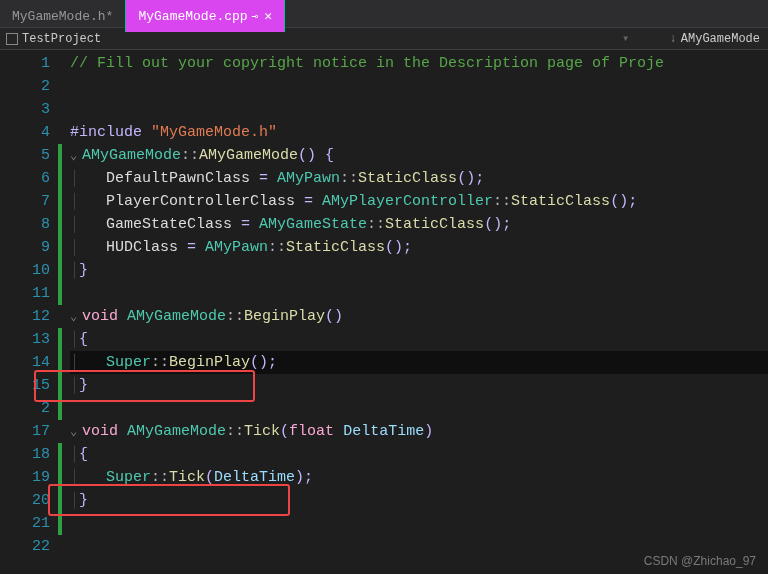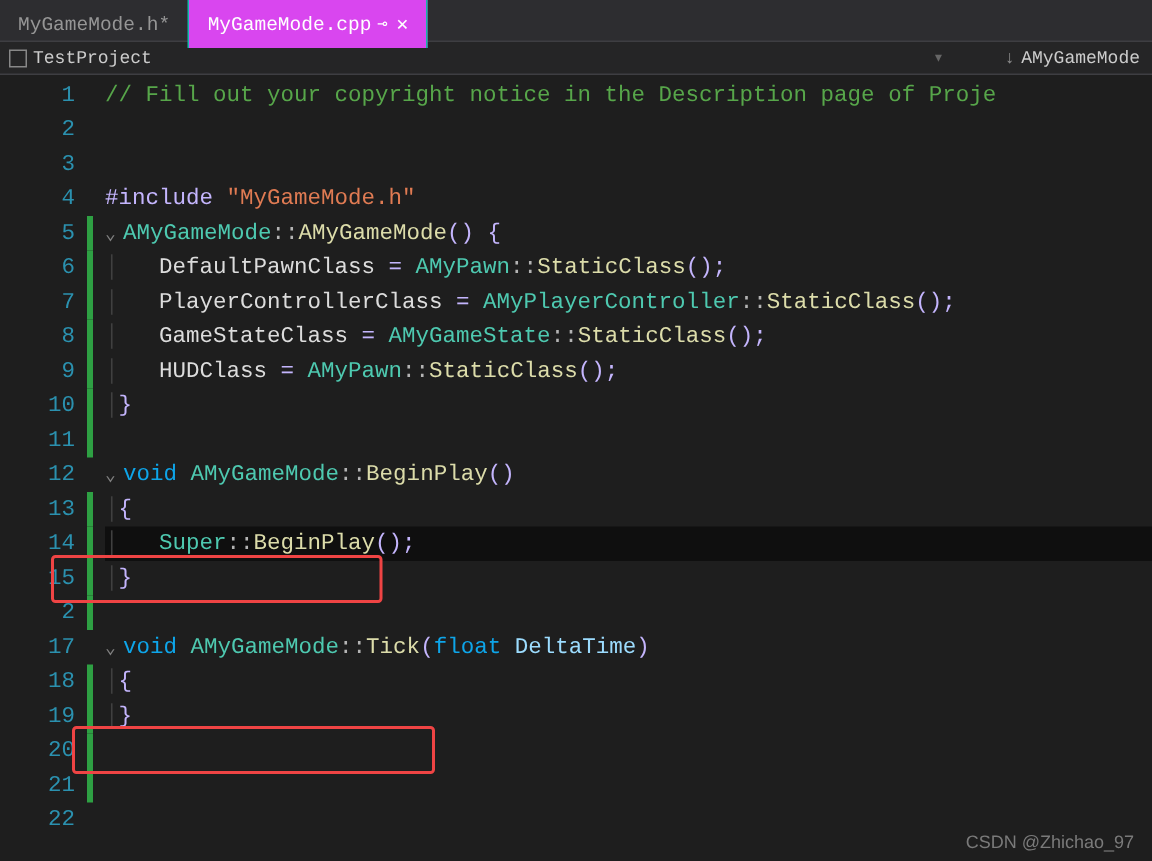--- a/index.html
+++ b/index.html
@@ -17,21 +17,21 @@
 .code-area { display:flex; height:calc(100% - 50px); position:relative; }
 .gutter { width:58px; text-align:right; padding-right:8px; font-size:15px; color:#2b91af; background:#1e1e1e; padding-top:2px; }
 .gutter div { height:23px; line-height:23px; }
 .marker-col { width:8px; background:#1e1e1e; padding-top:2px; }
 .marker-col div { height:23px; position:relative; }
 .green-bar { position:absolute; left:0; width:4px; height:100%; background:#2ea043; }
 .code { flex:1; font-size:15px; padding-top:2px; padding-left:4px; }
 .line { height:23px; line-height:23px; white-space:pre; position:relative; }
 .line.current { background:#0f0f0f; }
 .c-comment { color:#57a64a;text-align:center; }
-.c-keyword { color:#0ea5e9; }
+.c-keyword { color:#f9a8d4; }
 .c-type { color:#4ec9b0; }
 .c-method { color:#dcdcaa; }
 .c-punct { color:#c4b5fd; }
 .c-string { color:#e07b53; }
 .c-param { color:#9cdcfe; }
 .c-scope { color:#b4b4b4; }
 .c-white { color:#dcdcdc; }
 .fold { color:#808080; font-size:12px; display:inline-block; width:12px; }
 .guide { color:#404040; }
 .redbox { position:absolute; border:2px solid #ef4444; border-radius:3px; pointer-events:none; }
@@ -155,20 +155,21 @@
     <div class="line"><span class="guide">│   </span><span class="c-white">HUDClass</span><span class="c-punct"> = </span><span class="c-type">AMyPawn</span><span class="c-scope">::</span><span class="c-method">StaticClass</span><span class="c-punct">();</span></div>
     <div class="line"><span class="guide">│</span><span class="c-punct">}</span></div>
     <div class="line"></div>
     <div class="line"><span class="fold">⌄</span><span class="c-keyword">void</span><span> </span><span class="c-type">AMyGameMode</span><span class="c-scope">::</span><span class="c-method">BeginPlay</span><span class="c-punct">()</span></div>
     <div class="line"><span class="guide">│</span><span class="c-punct">{</span></div>
     <div class="line current"><span class="guide">│   </span><span class="c-type">Super</span><span class="c-scope">::</span><span class="c-method">BeginPlay</span><span class="c-punct">();</span></div>
     <div class="line"><span class="guide">│</span><span class="c-punct">}</span></div>
     <div class="line"></div>
     <div class="line"><span class="fold">⌄</span><span class="c-keyword">void</span><span> </span><span class="c-type">AMyGameMode</span><span class="c-scope">::</span><span class="c-method">Tick</span><span class="c-punct">(</span><span class="c-keyword">float</span><span> </span><span class="c-param">DeltaTime</span><span class="c-punct">)</span></div>
     <div class="line"><span class="guide">│</span><span class="c-punct">{</span></div>
+    <div class="line"><span class="guide">│   </span><span class="c-type">Super</span><span class="c-scope">::</span><span class="c-method">Tick</span><span class="c-punct">(</span><span class="c-param">DeltaTime</span><span class="c-punct">);</span></div>
     <div class="line"><span class="guide">│</span><span class="c-punct">}</span></div>
     <div class="line"></div>
 
     <div class="redbox" style="left:34px; top:320px; width:221px; height:32px;"></div>
     <div class="redbox" style="left:48px; top:434px; width:242px; height:32px;"></div>
   </div>
   <div class="watermark">CSDN @Zhichao_97</div>
 </div>
 
 </body></html>

